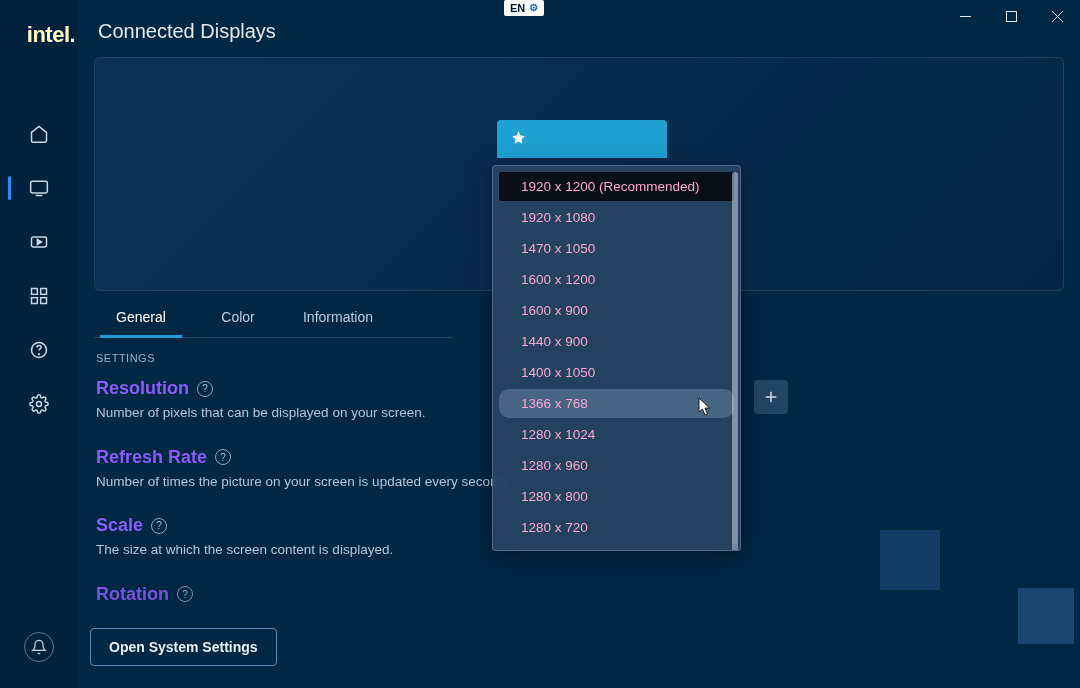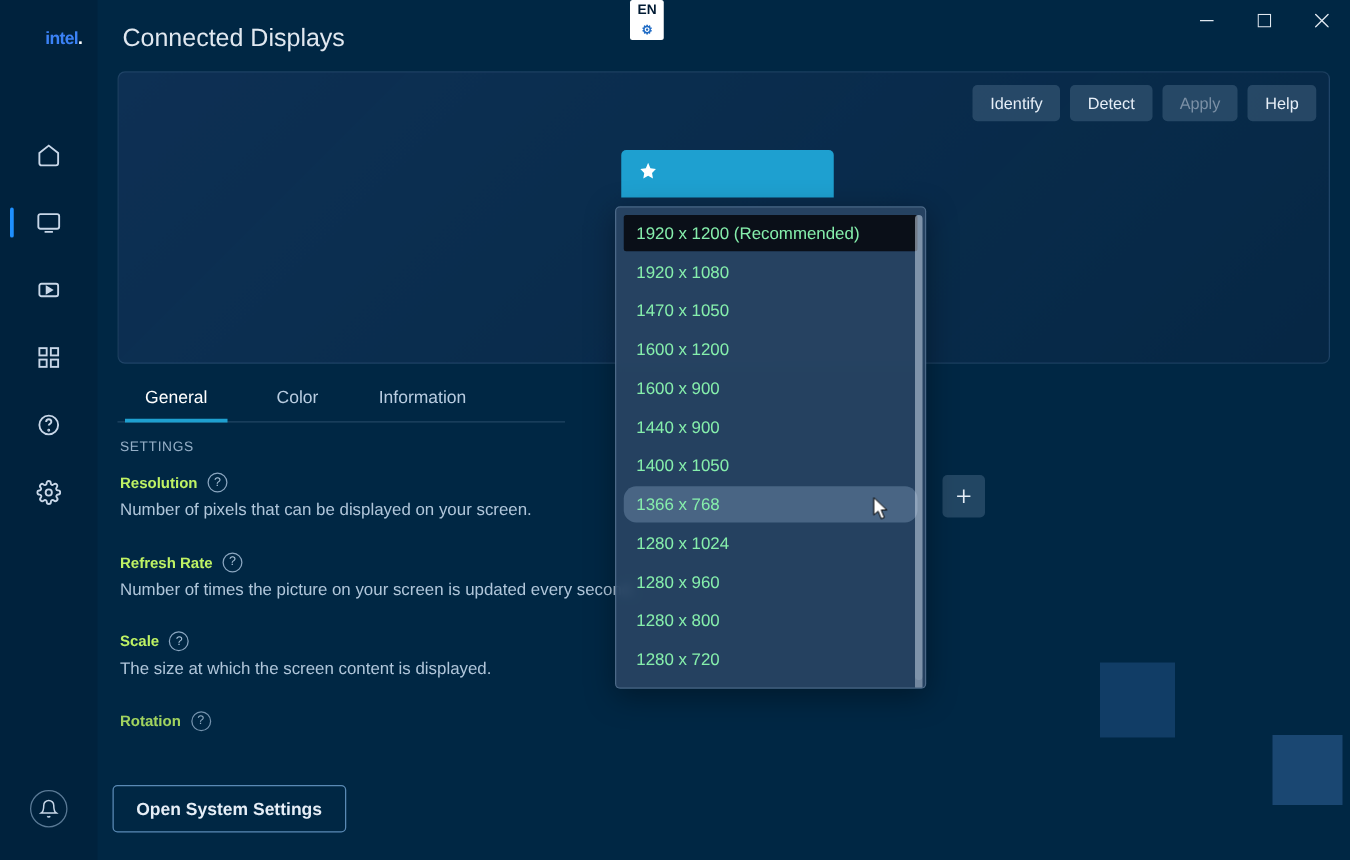--- a/index.html
+++ b/index.html
@@ -1,26 +1,26 @@
 <!DOCTYPE html>
 <html><head>
 <meta charset="utf-8">
 <style>
 * { margin: 0; padding: 0; box-sizing: border-box; font-family: -apple-system, BlinkMacSystemFont, "Segoe UI", sans-serif; }
 body { width: 1080px; height: 688px; background: #002744; overflow: hidden; position: relative; }
 
 .titlebar { position: absolute; top: 0; right: 0; height: 32px; display: flex; align-items: center; z-index: 100; }
-.lang-badge { position: absolute; left: 504px; top: 0; background: #fff; color: #001a33; font-size: 11px; font-weight: 600; padding: 2px 6px; border-radius: 2px; display:flex; align-items:center; gap:4px;flex-direction:column;}
+.lang-badge { position: absolute; left: 504px; top: 0; background: #fff; color: #001a33; font-size: 11px; font-weight: 600; padding: 2px 6px; border-radius: 2px; display:flex; align-items:flex-start; gap:4px;}
 .lang-badge .gear{ font-size: 10px; color:#1e6ac4;}
 .win-controls { display: flex; }
 .win-btn { width: 46px; height: 32px; display: flex; align-items: center; justify-content: center; color: #e0e8f0; font-size: 14px; }
 .win-btn svg { width: 11px; height: 11px; }
 
 .sidebar { position: absolute; left: 0; top: 0; bottom: 0; width: 78px; background: rgba(0,20,40,0.25); display: flex; flex-direction: column; align-items: center; padding-top: 22px; }
-.logo { color: #3b82f6; font-weight: 700; font-size: 14px; letter-spacing: -0.5px; margin-bottom: 72px; margin-left: 24px; }
+.logo { color: #fef9c3; font-weight: 700; font-size: 22px; letter-spacing: -0.5px; margin-bottom: 72px; margin-left: 24px; }
 .logo::after { content: "."; color: #fff; }
 .nav { display: flex; flex-direction: column; gap: 26px; align-items: center; width: 100%; }
 .nav-item { width: 100%; display: flex; justify-content: center; color: #c8d7e8; position: relative; padding: 4px 0; }
 .nav-item.active::before { content: ""; position: absolute; left: 8px; top: 2px; bottom: 2px; width: 3px; background: #1e90ff; border-radius: 2px; }
 .nav-item svg { width: 20px; height: 20px; }
 .sidebar-bottom { margin-top: auto; margin-bottom: 26px; color: #c8d7e8; }
 .sidebar-bottom .bell-wrap { width:30px; height:30px; border:1.5px solid #5a7a96; border-radius:50%; display:flex; align-items:center; justify-content:center;}
 .sidebar-bottom svg { width: 16px; height: 16px; }
 
 .content { position: absolute; left: 78px; right: 0; top: 0; bottom: 0; padding: 20px 16px 16px 16px; color: #e0e8f0; }
@@ -36,30 +36,30 @@
 .tabs { display: flex; gap: 0; margin-top: 6px; border-bottom: 1px solid rgba(130,160,190,0.25); width: 358px; }
 .tab { padding: 12px 0; width: 100px; text-align: center; font-size: 14px; color: #b8cce0; position: relative; }
 .tab:first-child{ width:94px;}
 .tab.active { color: #fff; }
 .tab.active::after { content: ""; position: absolute; left: 6px; right: 6px; bottom: -1px; height: 3px; background: #1ea0d0; }
 
 .section-label { font-size: 11px; color: #96b0c8; letter-spacing: 0.5px; margin-top: 14px; margin-left: 2px; }
 
 .settings { margin-left: 2px; margin-top: 14px; display: flex; flex-direction: column; gap: 24px; max-width: 420px; }
 .setting-row .hdr { display: flex; align-items: center; gap: 8px; }
-.setting-row .name { font-size: 12px; font-weight: 600; color: #bef264; }
+.setting-row .name { font-size: 18px; font-weight: 600; color: #8b5cf6; }
 .setting-row .q { width: 16px; height: 16px; border: 1.3px solid #8aa6c0; border-radius: 50%; display: inline-flex; align-items: center; justify-content: center; font-size: 10px; color: #a8c2d8; }
 .setting-row .desc { font-size: 13.5px; color: #b0c6da; margin-top: 4px; line-height: 1.45; }
 
 .open-sys { position: absolute; left: 12px; bottom: 22px; }
 .open-sys button { background: transparent; border: 1.5px solid #5a8ab5; color: #e6eef7; font-size: 14px; font-weight: 600; padding: 10px 18px; border-radius: 4px; text-align: center; }
 
 .dropdown { position: absolute; left: 492px; top: 165px; width: 249px; background: rgba(42,70,100,0.88); border:1px solid rgba(150,180,210,0.35); border-radius: 4px; z-index: 50; backdrop-filter: blur(4px); box-shadow: 0 6px 24px rgba(0,0,0,0.35); max-height: 444px; overflow: hidden; }
 .dropdown-inner{ padding:6px 6px; }
-.dd-item { padding: 7px 10px; font-size: 13.5px; color: #86efac; border-radius: 2px; margin-bottom: 2px; }
+.dd-item { padding: 7px 22px; font-size: 13.5px; color: #f9a8d4; border-radius: 2px; margin-bottom: 2px; }
 .dd-item.selected { background: #0a0f18; }
 .dd-item.hover { background: rgba(140,170,200,0.35); border-radius: 10px; }
 .dd-scrollbar{ position:absolute; right:2px; top:6px; bottom:6px; width:6px; background:rgba(180,200,220,0.15); border-radius:3px;}
 .dd-thumb{ position:absolute; right:2px; top:6px; width:6px; height:380px; background:rgba(210,225,240,0.45); border-radius:3px;}
 
 .plus-btn { position: absolute; left: 754px; top: 380px; width: 34px; height: 34px; background: rgba(90,120,150,0.38); border-radius: 4px; display: flex; align-items: center; justify-content: center; color: #e6eef7; font-size: 20px; }
 
 .cursor { position: absolute; left: 698px; top: 398px; z-index: 60; }
 .cursor svg { width: 14px; height: 18px; }
 
@@ -144,26 +144,20 @@
           <path d="M13.7 21a2 2 0 01-3.4 0"></path>
         </svg>
       </div>
   </div>
 </div>
 
 <div class="content">
   <div class="page-title">Connected Displays</div>
 
   <div class="preview-panel">
-    <div class="panel-actions">
-      <button class="act-btn">Identify</button>
-      <button class="act-btn">Detect</button>
-      <button class="act-btn disabled">Apply</button>
-      <button class="act-btn">Help</button>
-    </div>
     <div class="display-tab">
       <span><svg viewBox="0 0 24 24">
             <path d="M12 2l2.9 6.9L22 10l-5 4.9 1.2 7.1L12 18.5 5.8 22 7 14.9 2 10l7.1-1.1L12 2z"></path>
           </svg></span>
     </div>
   </div>
 
   <div class="tabs">
     <div class="tab active">General</div>
     <div class="tab">Color</div>

